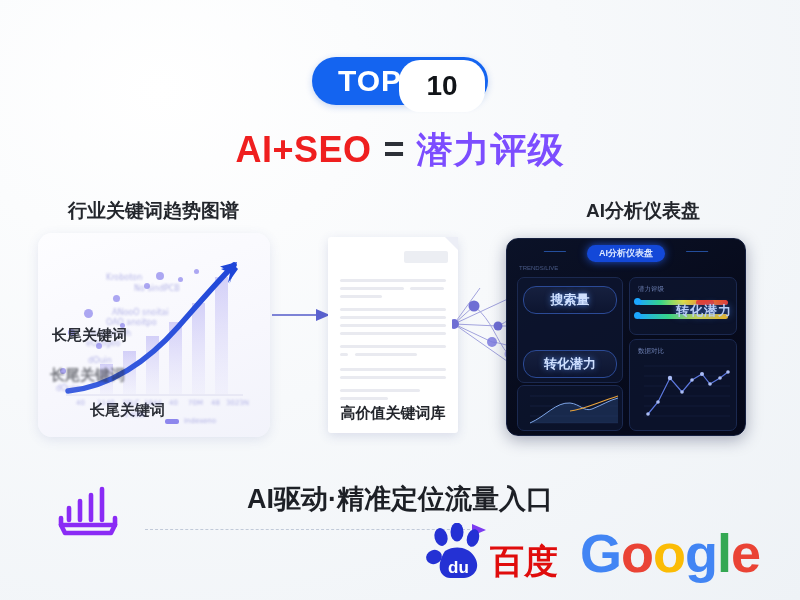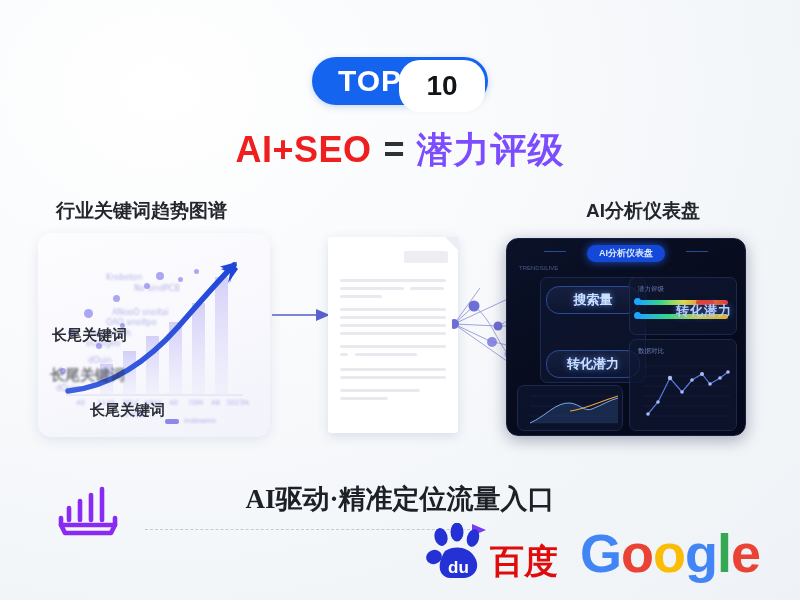--- a/index.html
+++ b/index.html
@@ -35,21 +35,21 @@
     font-size:36px;font-weight:bold;white-space:nowrap;
   }
   #main-title .red{color:#ef1f1f;letter-spacing:.5px;}
   #main-title .eq{color:#2d3138;margin:0 12px;}
   #main-title .purple{color:#7c4dff;letter-spacing:1px;}
 
   
   .sec-label{
     position:absolute;font-size:19px;font-weight:bold;color:#23262c;white-space:nowrap;
   }
-  #label-left{left:56px;top:198px;}
+  #label-left{left:68px;top:198px;}
   #label-right{left:586px;top:198px;}
 
   
   #chart-card{
     position:absolute;left:38px;top:233px;width:232px;height:204px;
     background:linear-gradient(160deg,#fdfdff 0%,#f7f7fd 60%,#f2f3fb 100%);
     border-radius:14px;box-shadow:0 3px 12px rgba(80,90,160,.13);
     overflow:hidden;
   }
   #chart-card .plot{position:absolute;left:0;top:0;width:232px;height:204px;}
@@ -119,21 +119,21 @@
   #conv-label{
     position:absolute;left:676px;top:302px;
     font-size:13px;font-weight:bold;color:#b9cdf5;white-space:nowrap;
     text-shadow:0 0 7px rgba(80,140,255,.85);filter:blur(.45px);
     letter-spacing:1px;
   }
 
   
   #tagline{
     position:absolute;left:0;top:481px;width:800px;text-align:center;
-    font-size:27px;font-weight:bold;color:#1d2026;white-space:nowrap;font-family:Liberation Serif, serif;
+    font-size:27px;font-weight:bold;color:#1d2026;white-space:nowrap;
   }
   #dashed-line{
     position:absolute;left:145px;top:529px;width:330px;height:1px;
     border-top:1px dashed #b9c3d4;opacity:.85;
   }
   #mini-arrow{position:absolute;left:470px;top:523px;}
   #bar-icon{position:absolute;left:52px;top:484px;width:72px;height:62px;}
   #baidu{position:absolute;left:424px;top:523px;width:160px;height:62px;}
   #google{position:absolute;left:580px;top:524px;height:58px;
     font-size:54px;font-weight:bold;letter-spacing:-1px;line-height:58px;white-space:nowrap;}
@@ -235,20 +235,21 @@
   <div class="docline" style="left:12px;top:79px;width:106px;"></div>
   <div class="docline" style="left:12px;top:87px;width:106px;"></div>
   <div class="docline" style="left:12px;top:95px;width:106px;"></div>
   <div class="docline" style="left:12px;top:108px;width:106px;"></div>
   <div class="docline" style="left:12px;top:116px;width:8px;"></div>
   <div class="docline" style="left:27px;top:116px;width:62px;"></div>
   <div class="docline" style="left:12px;top:131px;width:106px;"></div>
   <div class="docline" style="left:12px;top:139px;width:106px;"></div>
   <div class="docline" style="left:12px;top:152px;width:80px;"></div>
   <div class="docline" style="left:12px;top:160px;width:48px;"></div>
+  <div id="doc-label">高价值关键词库</div>
 </div>
 
 <svg id="netlinks" viewBox="0 0 110 118">
   <g stroke="#8e8fd6" stroke-width="1" fill="none" opacity=".82">
     <line x1="2" y1="62" x2="28" y2="26"></line>
     <line x1="2" y1="62" x2="22" y2="44"></line>
     <line x1="2" y1="62" x2="46" y2="64"></line>
     <line x1="2" y1="62" x2="40" y2="80"></line>
     <line x1="2" y1="62" x2="62" y2="104"></line>
     <line x1="2" y1="62" x2="88" y2="22"></line>
@@ -266,21 +267,21 @@
   <circle cx="86" cy="64" r="3" fill="#9a99e6" opacity=".75"></circle>
   <circle cx="62" cy="104" r="3" fill="#9a99e6" opacity=".6"></circle>
 </svg>
 
 <div id="dash">
   <div class="corner" style="left:34px;top:12px;transform:skewX(-30deg);"></div>
   <div class="corner" style="right:34px;top:12px;transform:skewX(30deg);"></div>
   <div id="dash-title">AI分析仪表盘</div>
   <div id="dash-sub">TRENDS/LIVE</div>
 
-  <div class="panel" style="left:10px;top:38px;width:104px;height:104px;margin-left:23px;">
+  <div class="panel" style="left:10px;top:38px;width:104px;height:104px;">
     <div class="pill" style="top:8px;">搜索量</div>
     <div class="pill" style="top:72px;">转化潜力</div>
   </div>
 
   <div class="panel" style="left:10px;top:146px;width:104px;height:44px;">
     <svg viewBox="0 0 104 44" width="104" height="44">
       <g stroke="#1c2850" stroke-width=".5">
         <line x1="12" y1="10" x2="100" y2="10"></line>
           <line x1="12" y1="20" x2="100" y2="20"></line>
         <line x1="12" y1="30" x2="100" y2="30"></line>

